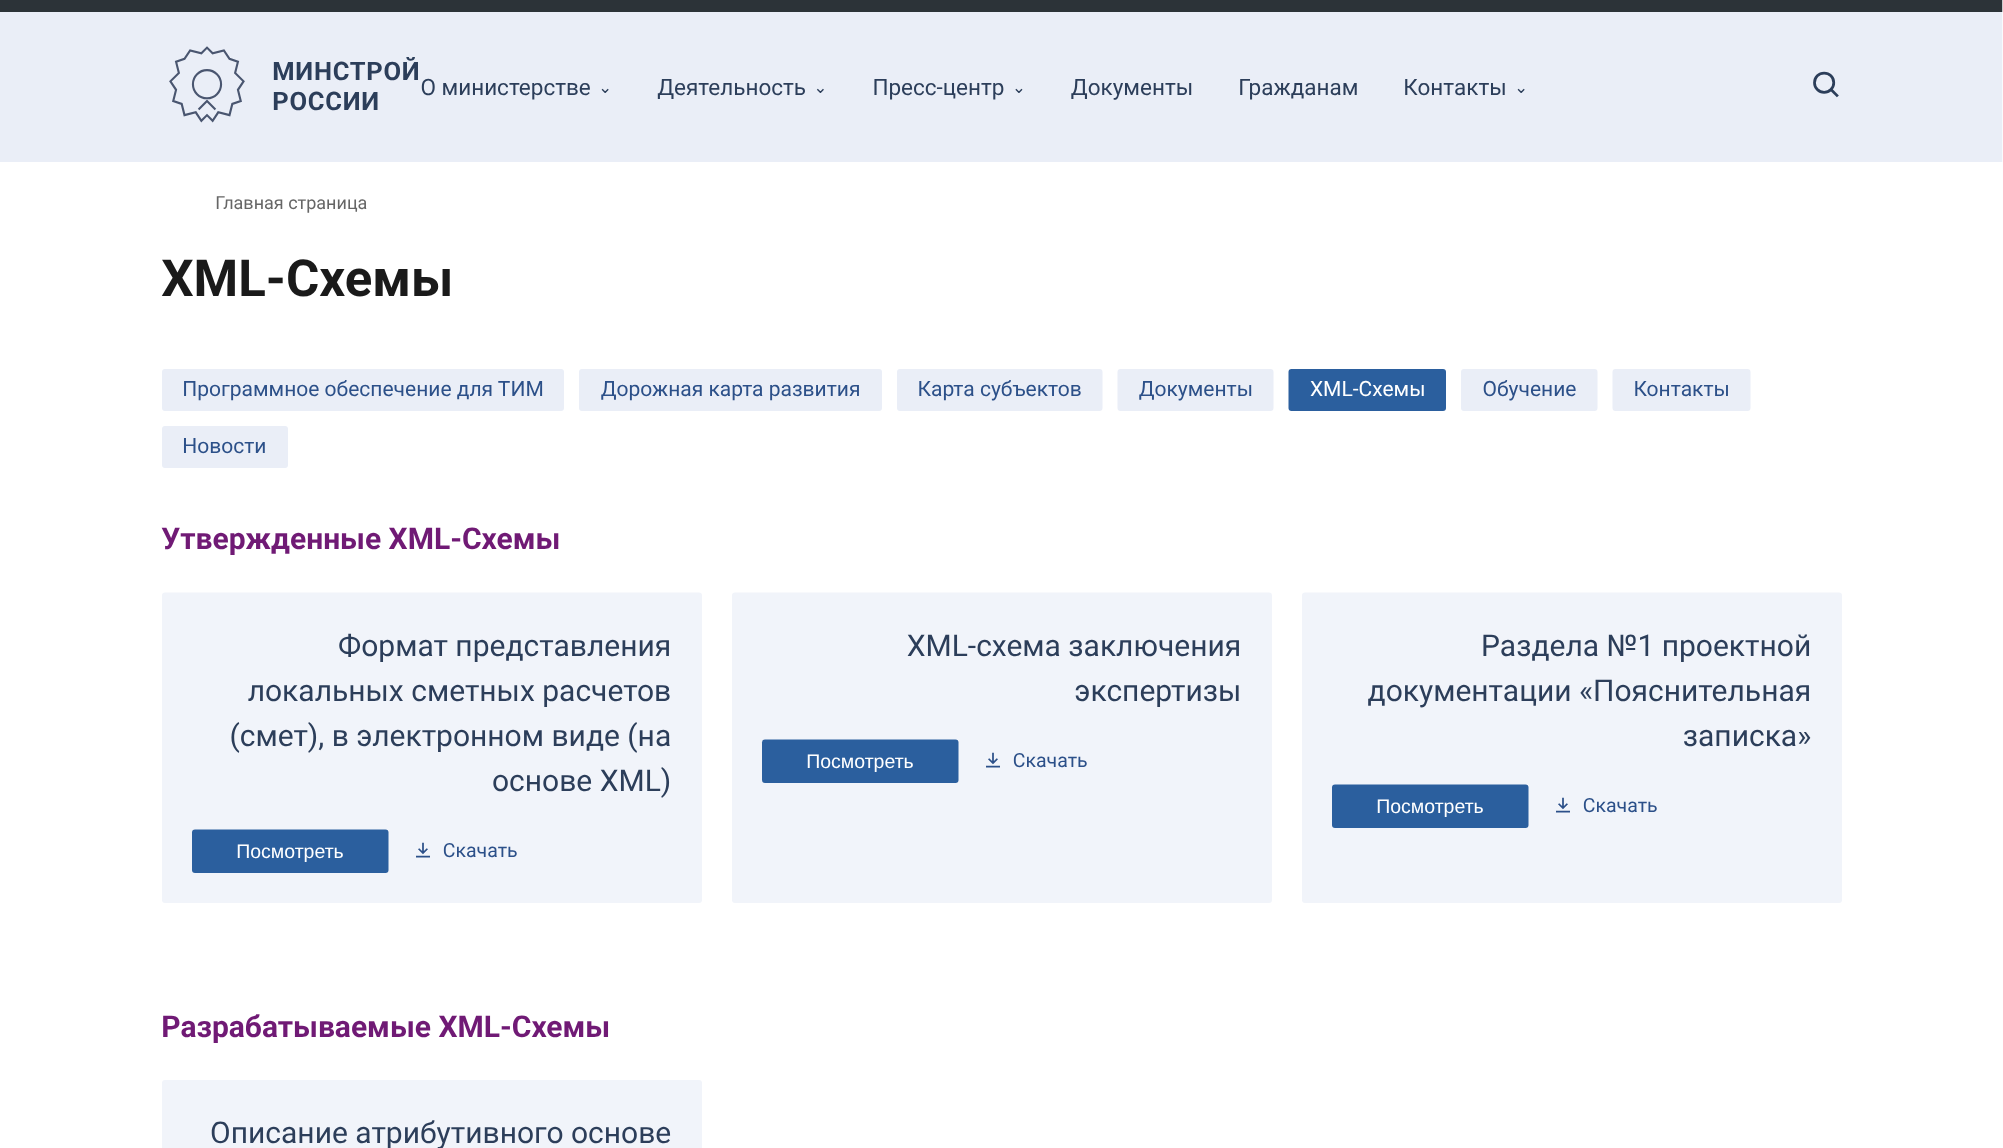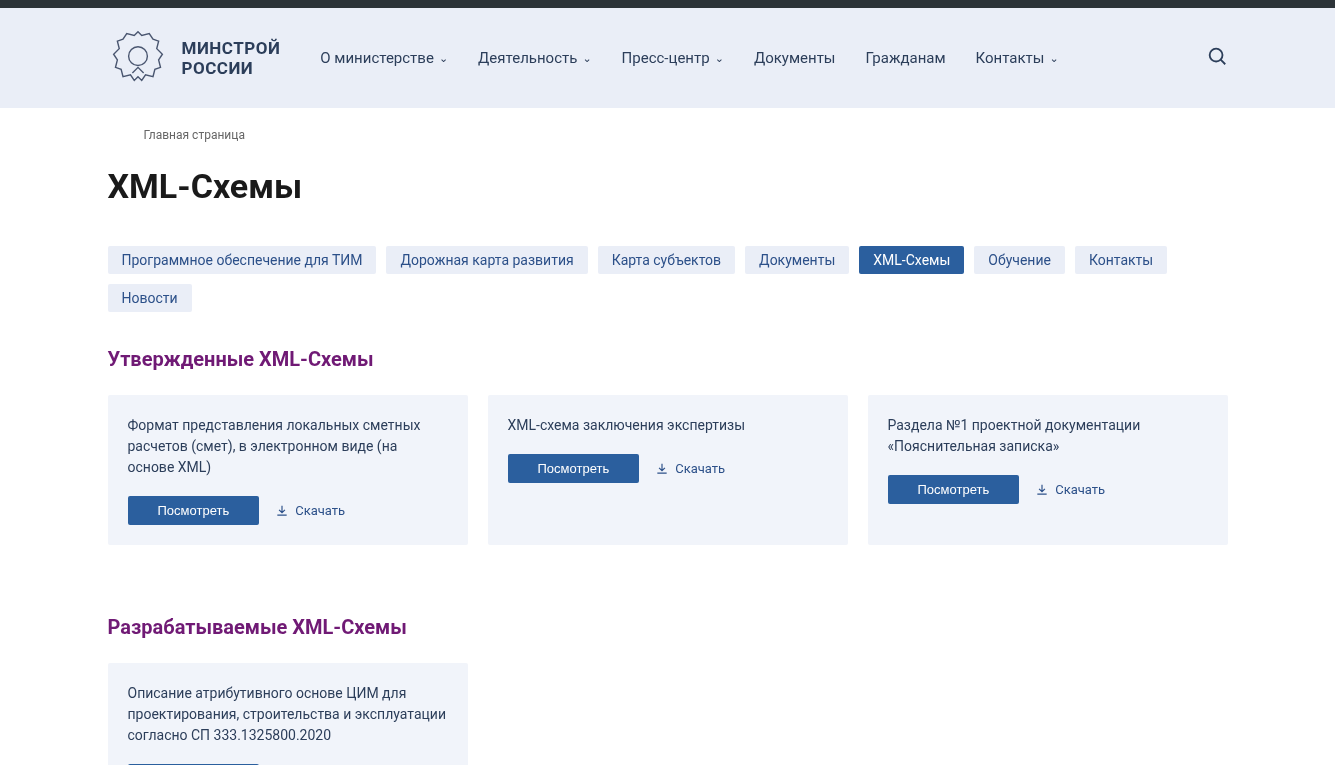--- a/index.html
+++ b/index.html
@@ -21,21 +21,20 @@
   padding: 20px 0;
 }
 .container {
   max-width: 1200px;
   margin: 0 auto;
   padding: 0 40px;
 }
 .header-inner {
   display: flex;
   align-items: center;
-  gap: 40px;
 }
 .logo-block {
   display: flex;
   align-items: center;
   gap: 14px;
 }
 .emblem {
   width: 60px;
   height: 60px;
   color: #4a5670;
@@ -111,45 +110,46 @@
   grid-template-columns: repeat(3, 1fr);
   gap: 20px;
   margin-bottom: 70px;
 }
 .card {
   background: #f1f4fa;
   padding: 20px;
   border-radius: 2px;
 }
 .card-title {
-  font-size: 14px;
+  font-size: 20px;
   color: #2c3e5a;
   line-height: 1.5;
   margin-bottom: 18px;
+  text-align: right;
 }
 .card-actions {
   display: flex;
   align-items: center;
   gap: 16px;
 }
 .btn-view {
   background: #2b5f9e;
   color: #fff;
   border: none;
   padding: 7px 30px;
   font-size: 13px;
   cursor: pointer;
   border-radius: 2px;
 }
 .download-link {
   color: #2c5089;
   font-size: 13px;
   cursor: pointer;
   display: flex;
-  align-items: flex-end;
+  align-items: flex-start;
   gap: 6px;
 }
 .download-icon {
   width: 14px;
   height: 14px;
 }
 .section + .section {
   margin-top: 0;
 }
 </style>

